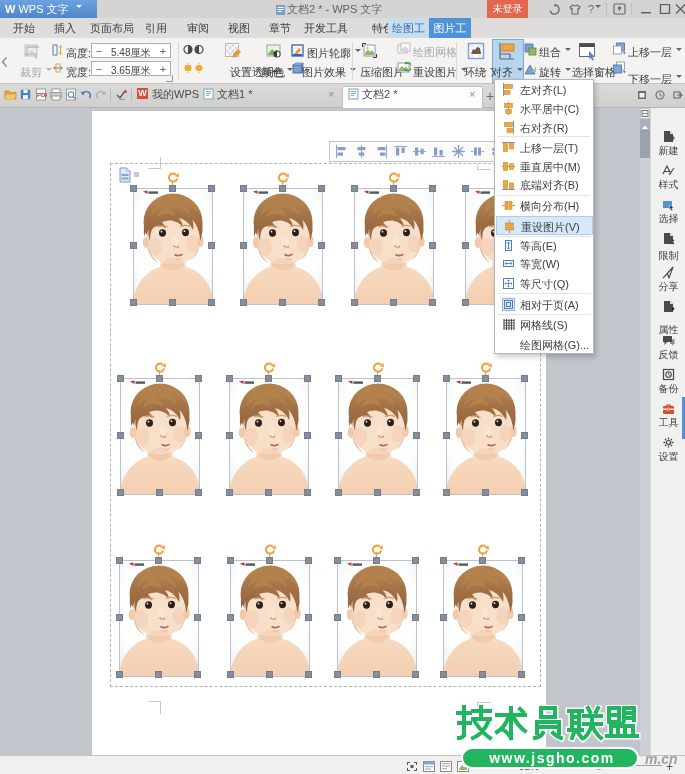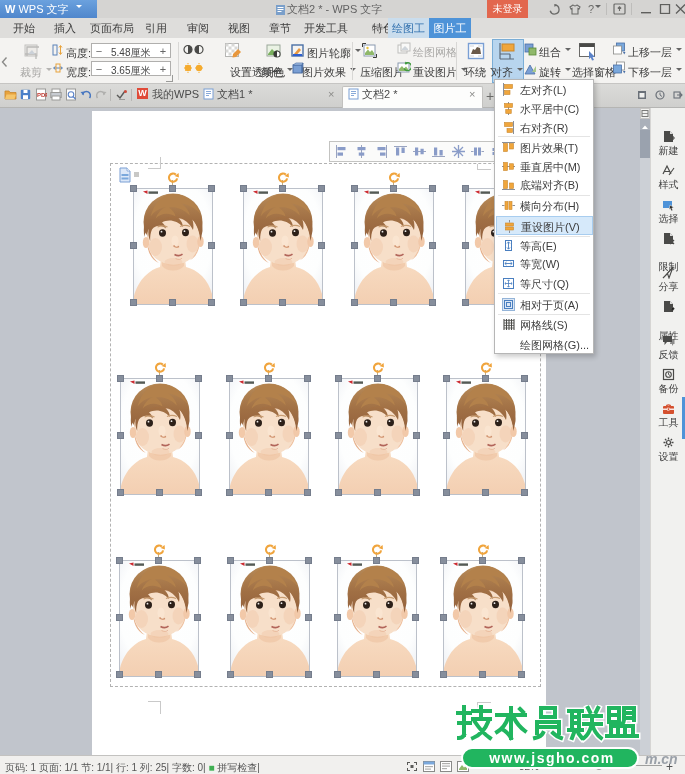--- a/index.html
+++ b/index.html
@@ -275,21 +275,21 @@
     <rect x="4.5" y="1" width="8" height="8" fill="#7aa8dc" stroke="#4a6fa5" stroke-width=".8"></rect>
     <rect x="1.5" y="4" width="8" height="8" fill="#fff" stroke="#8a8a88" stroke-width=".8"></rect>
     <path d="M11,10 L13.5,10 L12.25,12.5Z" fill="#4a6fa5"></path>
   </svg>
 <div class="ab rlab" style="left:628px;top:45px">上移一层 <span class="car"></span></div>
 <svg class="ab" style="left:612px;top:61px" width="14" height="13" viewBox="0 0 14 13">
     <rect x="4.5" y="1" width="8" height="8" fill="#fff" stroke="#8a8a88" stroke-width=".8"></rect>
     <rect x="1.5" y="4" width="8" height="8" fill="#7aa8dc" stroke="#4a6fa5" stroke-width=".8"></rect>
     <path d="M11,10 L13.5,10 L12.25,12.5Z" fill="#4a6fa5"></path>
   </svg>
-<div class="ab rlab" style="left:628px;top:65px">下移一层 <span class="car"></span></div>
+<div class="ab rlab" style="left:628px;top:72px">下移一层 <span class="car"></span></div>
 
 <div class="ab" id="tabbar"></div>
 
 <svg class="ab qi" style="left:4px;top:89px" width="13" height="11" viewBox="0 0 13 11">
     <path d="M1,2 L5,2 L6,3.5 L12,3.5 L12,10 L1,10Z" fill="#e8a33d" stroke="#c8862c" stroke-width=".8"></path>
     <path d="M2.5,5.5 L12,5.5 L10.5,10 L1,10Z" fill="#f5c56a"></path>
   </svg>
 <svg class="ab qi" style="left:20px;top:89px" width="11" height="11" viewBox="0 0 11 11">
     <rect x="0.8" y="0.8" width="9.4" height="9.4" rx="1" fill="#4a80c8"></rect>
     <rect x="3.5" y="1" width="4" height="3" fill="#fff"></rect>
@@ -535,36 +535,36 @@
         <path d="M8,7 L12,9.5 L9.8,10 L10.8,12.3 L9.3,12.9 L8.4,10.6 L7,12Z" fill="#2a2a28" stroke="#fff" stroke-width=".5"></path>
       </svg>
       <div style="margin-top:1px">选择</div>
     </div>
 <div class="sbitem" style="top:124px">
       <svg width="13" height="13" viewBox="0 0 13 13" style="display:block;margin:0 auto">
         <path d="M2,1 L8,1 L11,4 L11,12 L2,12Z" fill="#4a4a48"></path>
         <path d="M8,1 L8,4 L11,4" fill="#fff" opacity=".8"></path>
         <path d="M8,8 L12,12 M12,8 L8,12" stroke="#4a4a48" stroke-width="1.3"></path>
       </svg>
-      <div style="margin-top:15px">限制</div>
+      <div style="margin-top:4px">限制</div>
     </div>
 <div class="sbitem" style="top:158px">
       <svg width="13" height="13" viewBox="0 0 13 13" style="display:block;margin:0 auto">
         <path d="M1,12 L11,1 L7,12 L5.5,7.5Z" fill="none" stroke="#4a4a48" stroke-width="1.1"></path>
         <path d="M5.5,7.5 L11,1" stroke="#4a4a48" stroke-width="1.1"></path>
       </svg>
       <div style="margin-top:1px">分享</div>
     </div>
 <div class="sbitem" style="top:192px">
       <svg width="13" height="13" viewBox="0 0 13 13" style="display:block;margin:0 auto">
         <path d="M2,1 L8,1 L11,4 L11,12 L2,12Z" fill="#4a4a48"></path>
         <path d="M8,1 L8,4 L11,4" fill="#fff" opacity=".8"></path>
         <path d="M9.5,9 l1.2,1.2 M11.5,7.5 a1.6,1.6 0 1 1 -2.3,2.3" stroke="#4a4a48" stroke-width="1"></path>
       </svg>
-      <div style="margin-top:16px">属性</div>
+      <div style="margin-top:10px">属性</div>
     </div>
 <div class="sbitem" style="top:226px">
       <svg width="13" height="13" viewBox="0 0 13 13" style="display:block;margin:0 auto">
         <path d="M1,2 h9 v6 h-5 l-2.5,3 v-3 h-1.5Z" fill="#4a4a48"></path>
         <path d="M11,5 h1.5 v5 h-1 l-1.5,2 v-2 h-2 v-1" fill="#4a4a48" opacity=".6"></path>
       </svg>
       <div style="margin-top:1px">反馈</div>
     </div>
 <div class="sbitem" style="top:260px">
       <svg width="13" height="13" viewBox="0 0 13 13" style="display:block;margin:0 auto">
@@ -587,21 +587,20 @@
       <svg width="13" height="13" viewBox="0 0 13 13" style="display:block;margin:0 auto">
         <circle cx="6.5" cy="6.5" r="2" fill="none" stroke="#4a4a48" stroke-width="1.2"></circle>
         <path d="M6.5,1.5 v2 M6.5,9.5 v2 M1.5,6.5 h2 M9.5,6.5 h2 M3,3 l1.4,1.4 M8.6,8.6 L10,10 M10,3 L8.6,4.4 M4.4,8.6 L3,10" stroke="#4a4a48" stroke-width="1.3"></path>
       </svg>
       <div style="margin-top:1px">设置</div>
     </div>
 <div style="position:absolute;right:0;top:289px;width:3px;height:42px;background:#4e93d8"></div>
 </div>
 
 <div class="ab" id="statusbar">
-    <span style="position:absolute;left:5px;top:5px">页码: 1 页面: 1/1 节: 1/1| 行: 1 列: 25| 字数: 0| <span style="color:#3faf52">■</span> 拼写检查|</span>
 <svg style="position:absolute;left:406px;top:5px" width="12" height="11" viewBox="0 0 12 11">
       <path d="M1,1 L4,1 L4,2 L2,2 L2,4 L1,4Z M8,1 L11,1 L11,4 L10,4 L10,2 L8,2Z M1,7 L2,7 L2,9 L4,9 L4,10 L1,10Z M10,7 L11,7 L11,10 L8,10 L8,9 L10,9Z" fill="#5a5a58"></path>
       <rect x="4.5" y="4" width="3" height="3" fill="#5a5a58"></rect>
     </svg>
 <svg style="position:absolute;left:423px;top:5px" width="12" height="11">
       <rect x="0.5" y="0.5" width="11" height="10" fill="#fff" stroke="#8a8a88"></rect>
       <rect x="0.5" y="0.5" width="11" height="3" fill="#7aa8dc"></rect>
       <rect x="2" y="5" width="8" height="1.2" fill="#b0b0ae"></rect>
       <rect x="2" y="7.5" width="6" height="1.2" fill="#b0b0ae"></rect>
     </svg>
@@ -646,21 +645,21 @@
         <rect x="5" y="7.5" width="5.5" height="4" fill="#f0a63c" stroke="#c8862c" stroke-width=".6"></rect>
       </svg>
       <span class="t">右对齐(R)</span>
     </div>
 <div class="mi" style="top:58px">
       <svg class="micon" width="13" height="13" viewBox="0 0 13 13">
         <path d="M0,1.5 L13,1.5" stroke="#8a8f98"></path>
         <rect x="1.5" y="2.5" width="4" height="8" fill="#f0a63c" stroke="#c8862c" stroke-width=".6"></rect>
         <rect x="7.5" y="2.5" width="4" height="5.5" fill="#f0a63c" stroke="#c8862c" stroke-width=".6"></rect>
       </svg>
-      <span class="t">图片效果(T)</span>
+      <span class="t">上移一层(T)</span>
     </div>
 <div class="mi" style="top:77px">
       <svg class="micon" width="13" height="13" viewBox="0 0 13 13">
         <path d="M0,6.5 L13,6.5" stroke="#8a8f98"></path>
         <rect x="1.5" y="2.5" width="4" height="8" fill="#f0a63c" stroke="#c8862c" stroke-width=".6"></rect>
         <rect x="7.5" y="3.75" width="4" height="5.5" fill="#f0a63c" stroke="#c8862c" stroke-width=".6"></rect>
       </svg>
       <span class="t">垂直居中(M)</span>
     </div>
 <div class="mi" style="top:95px">

